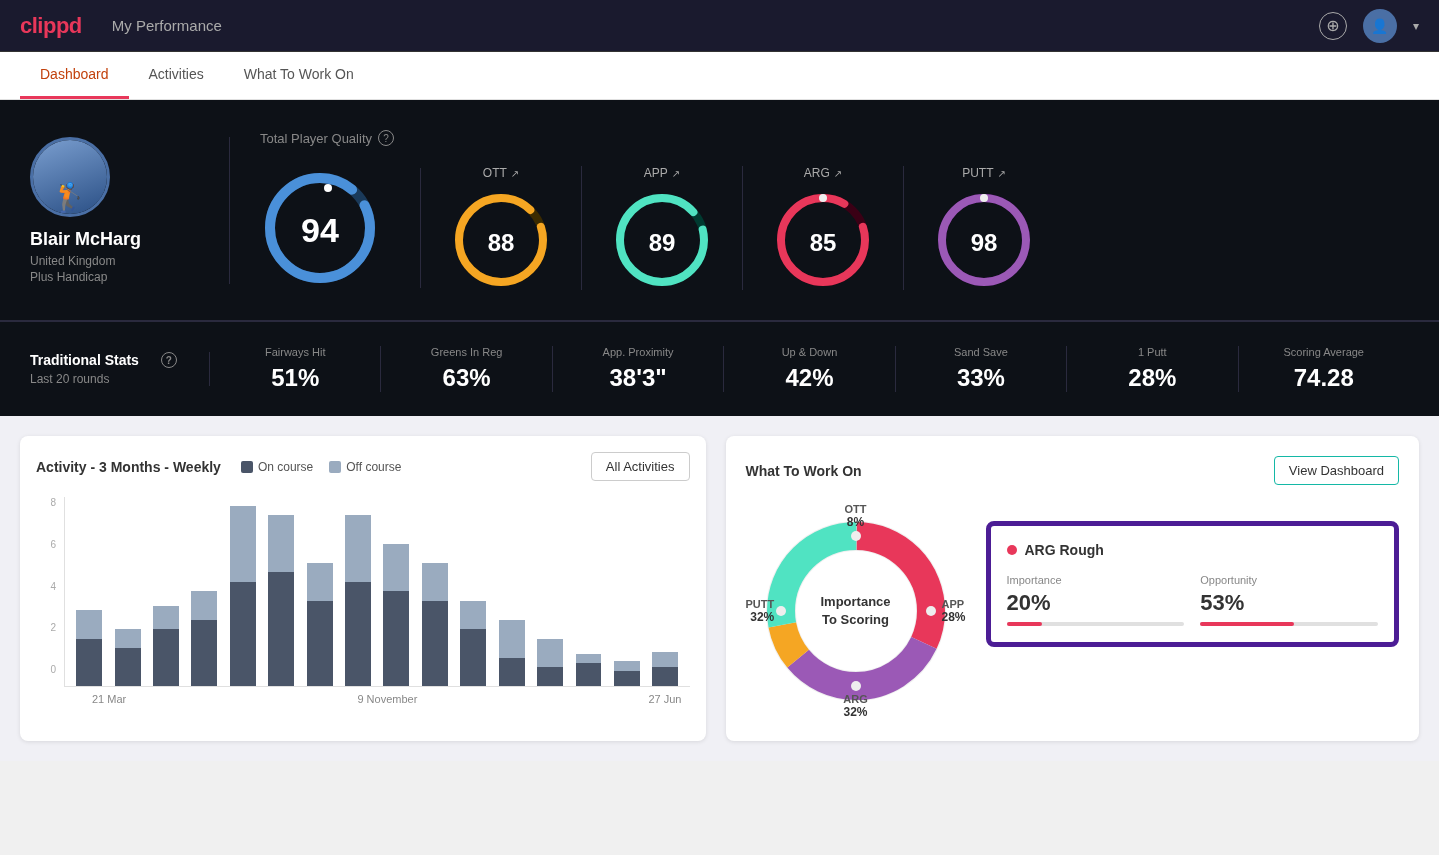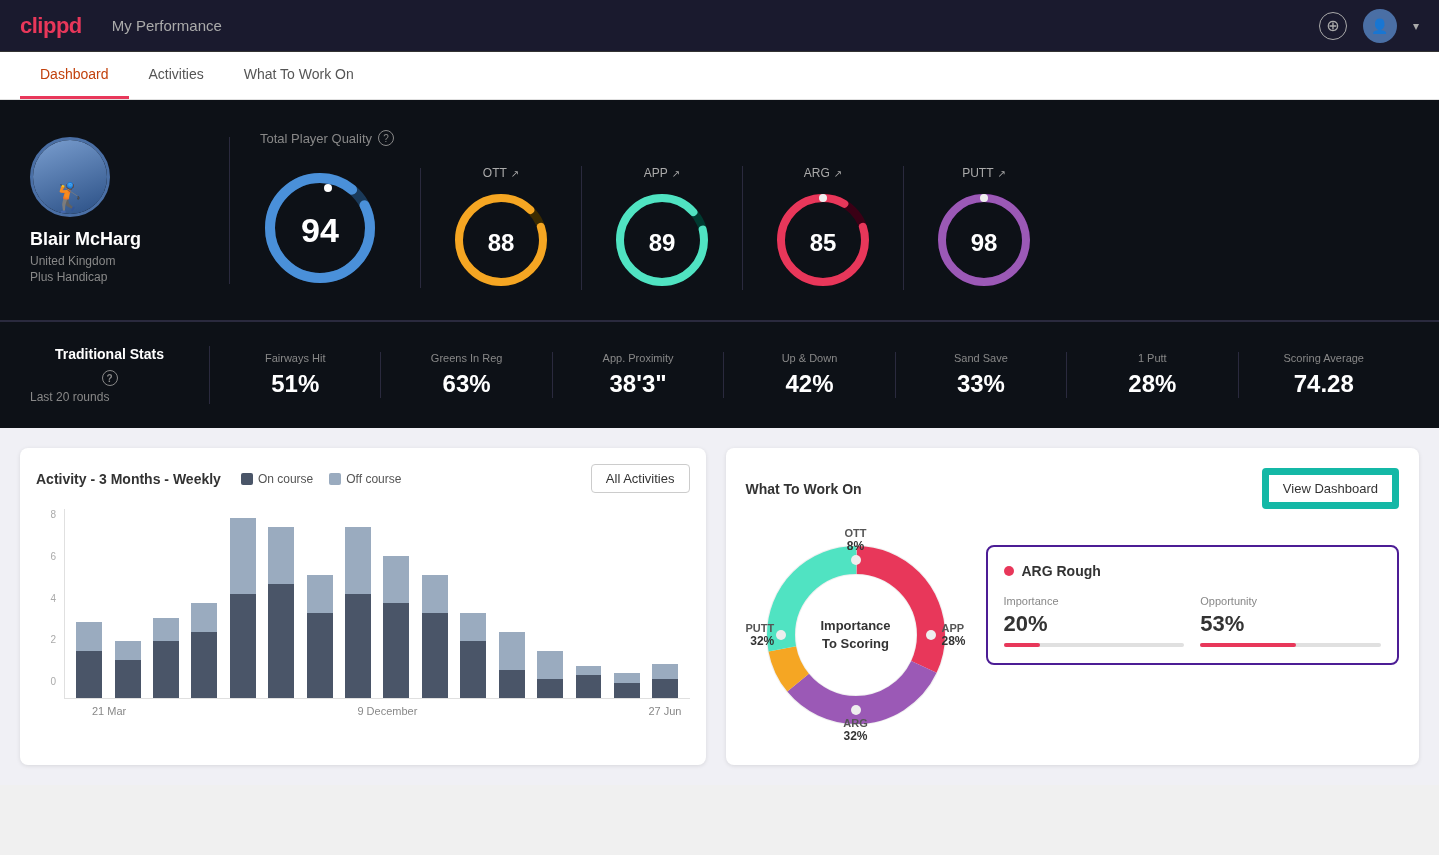--- a/index.html
+++ b/index.html
@@ -117,21 +117,21 @@
     
     .stats-row {
       background: #0d1117;
       display: flex;
       align-items: center;
       padding: 24px 30px;
       border-top: 1px solid #2a2a3e;
       gap: 0;
     }
     .stats-label-section { min-width: 180px; border-right: 1px solid #2a2a3e; padding-right: 20px; }
-    .stats-title { font-size: 14px; font-weight: 600; color: #fff; display: flex; align-items: center; gap: 8px; flex-direction: column; }
+    .stats-title { font-size: 14px; font-weight: 600; color: #fff; display: flex; align-items: center; gap: 22px; }
     .stats-subtitle { font-size: 12px; color: #888; margin-top: 4px; }
     .stat-item {
       flex: 1;
       display: flex;
       flex-direction: column;
       align-items: center;
       padding: 0 20px;
       border-right: 1px solid #2a2a3e;
     }
     .stat-item:last-child { border-right: none; }
@@ -203,37 +203,37 @@
 
     
     .work-card {
       flex: 1;
       background: #fff;
       border-radius: 8px;
       padding: 20px;
       box-shadow: 0 1px 4px rgba(0,0,0,0.1);
     }
     .view-dashboard-btn {
-      border: 7px solid #14b8a6;
+      border: 1px solid #14b8a6;
       background: #fff;
       padding: 6px 14px;
       border-radius: 4px;
       font-size: 13px;
       color: #333;
       cursor: pointer;
     }
     .work-content {
       display: flex;
       gap: 20px;
       margin-top: 10px;
     }
 
     .work-detail-card {
       flex: 1;
-      border: 2px solid #4c1d95;
+      border: 5px solid #4c1d95;
       border-radius: 8px;
       padding: 16px;
       margin-top: 10px;
     }
     .work-detail-title {
       display: flex;
       align-items: center;
       gap: 8px;
       font-size: 14px;
       font-weight: 600;
@@ -521,21 +521,21 @@
             <div class="bar-on-course" style="height: 15px; width: 80%;"></div>
             <div class="bar-off-course" style="height: 10px; width: 80%;"></div>
           </div>
           <div class="bar-group" style="display: flex; flex-direction: column-reverse; align-items: center; flex: 1 1 0%; justify-content: flex-start; cursor: pointer;">
             <div class="bar-on-course" style="height: 19px; width: 80%;"></div>
             <div class="bar-off-course" style="height: 15px; width: 80%;"></div>
           </div>
         </div>
       <div class="x-labels">
         <span class="x-label">21 Mar</span>
-        <span class="x-label">9 December</span>
+        <span class="x-label">9 November</span>
         <span class="x-label">27 Jun</span>
       </div>
     </div>
   </div>
 
   <div class="work-card">
     <div class="card-header">
       <span class="card-title">What To Work On</span>
       <button class="view-dashboard-btn">View Dashboard</button>
     </div>

